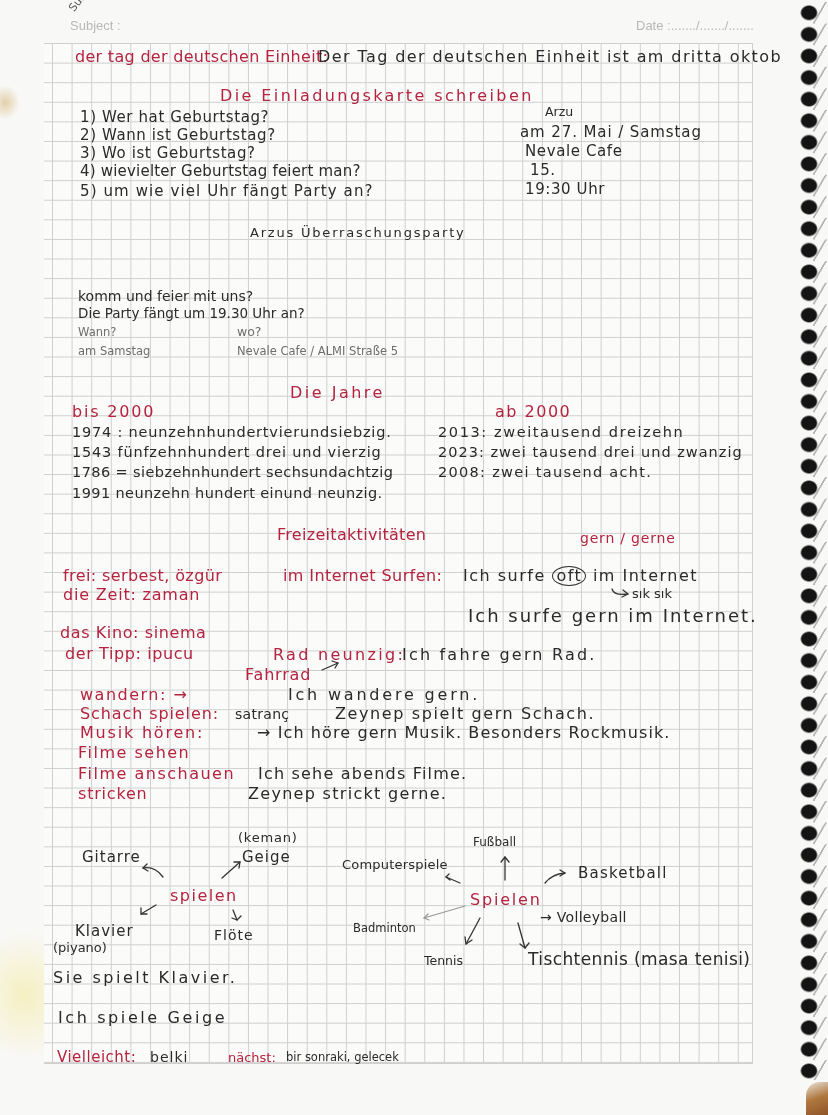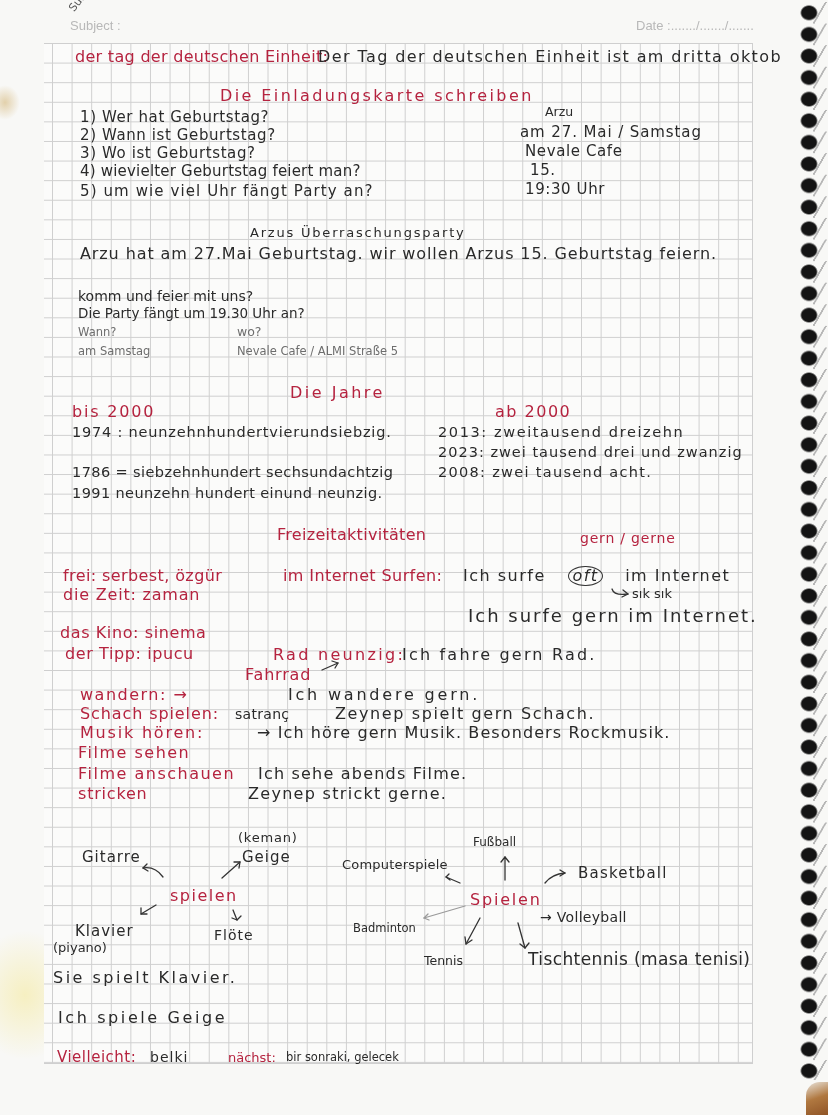--- a/index.html
+++ b/index.html
@@ -55,21 +55,21 @@
     .hw {
       position: absolute; white-space: nowrap; line-height: 1;
       font-size: 16px; letter-spacing: 1px; color: #2a2a2a;
       font-family: "DejaVu Sans", sans-serif;
     }
     .red { color: #b5233f; }
     .grey { color: #6d6d6d; }
     .sm { font-size: 12.5px; letter-spacing: 0; }
     .q { font-size: 15px; letter-spacing: 0.6px; }
     .yr { font-size: 14.5px; letter-spacing: 0.8px; }
-    .circled { display: inline-block; border: 1.3px solid #333; border-radius: 50%; padding: 1px 3px; margin: -3px 16px; font-style: italic; }
+    .circled { display: inline-block; border: 1.3px solid #333; border-radius: 50%; padding: 1px 3px; margin: -3px 0; }
     svg.arrows { position: absolute; left: 0; top: 0; width: 828px; height: 1115px; pointer-events: none; }
     svg.arrows path { fill: none; stroke: #333; stroke-width: 1.3; stroke-linecap: round; stroke-linejoin: round; }
     svg.arrows path.light { stroke: #9a9a9a; }
   </style>
 </head>
 <body>
 
 <div class="page">
   <div class="glow"></div>
   <div class="glow2"></div>
@@ -90,31 +90,31 @@
   <div class="hw q" style="left:80px; top:164px; letter-spacing:0.2px;">4) wievielter Geburtstag feiert man?</div>
   <div class="hw q" style="left:80px; top:184px; letter-spacing:1.1px;">5) um wie viel Uhr fängt Party an?</div>
 
   <div class="hw sm" style="left:545px; top:106px;">Arzu</div>
   <div class="hw q" style="left:520px; top:125px; letter-spacing:0.9px;">am 27. Mai / Samstag</div>
   <div class="hw q" style="left:525px; top:144px;">Nevale Cafe</div>
   <div class="hw q" style="left:530px; top:163px;">15.</div>
   <div class="hw q" style="left:525px; top:182px;">19:30 Uhr</div>
 
   <div class="hw" style="left:250px; top:226px; font-size:13px; letter-spacing:1.8px;">Arzus Überraschungsparty</div>
-  <div class="hw" style="left:80px; top:246px; letter-spacing:0.9px;">Arzu hat am 27.Mai Geburtstag. wir wollen Arzus 15. Geburtstag feiern.</div>
   <div class="hw sm" style="left:78px; top:289px; font-size:14px;">komm und feier mit uns?</div>
   <div class="hw sm" style="left:78px; top:307px; font-size:13.5px;">Die Party fängt um 19.30 Uhr an?</div>
   <div class="hw sm grey" style="left:78px; top:327px; font-size:11.5px;">Wann?</div>
   <div class="hw sm grey" style="left:237px; top:326px; font-size:12.5px;">wo?</div>
   <div class="hw sm grey" style="left:78px; top:346px; font-size:11.5px;">am Samstag</div>
   <div class="hw sm grey" style="left:237px; top:346px; font-size:11.5px;">Nevale Cafe / ALMI Straße 5</div>
 
   <div class="hw red" style="left:290px; top:385px; letter-spacing:2.5px;">Die Jahre</div>
   <div class="hw red" style="left:72px; top:404px; letter-spacing:1.8px;">bis 2000</div>
   <div class="hw yr" style="left:72px; top:425px;">1974 : neunzehnhundertvierundsiebzig.</div>
+  <div class="hw yr" style="left:72px; top:445px;">1543 fünfzehnhundert drei und vierzig</div>
   <div class="hw yr" style="left:72px; top:465px; letter-spacing:0.4px;">1786 = siebzehnhundert sechsundachtzig</div>
   <div class="hw yr" style="left:72px; top:486px; letter-spacing:0.4px;">1991 neunzehn hundert einund neunzig.</div>
 
   <div class="hw red" style="left:495px; top:404px; letter-spacing:1.5px;">ab 2000</div>
   <div class="hw yr" style="left:438px; top:425px; letter-spacing:1.6px;">2013: zweitausend dreizehn</div>
   <div class="hw yr" style="left:438px; top:445px; letter-spacing:1px;">2023: zwei tausend drei und zwanzig</div>
   <div class="hw yr" style="left:438px; top:465px; letter-spacing:1.3px;">2008: zwei tausend acht.</div>
 
   <div class="hw red" style="left:277px; top:527px; letter-spacing:0.3px;">Freizeitaktivitäten</div>
   <div class="hw red" style="left:580px; top:531px; font-size:14px; letter-spacing:0.8px;">gern / gerne</div>

